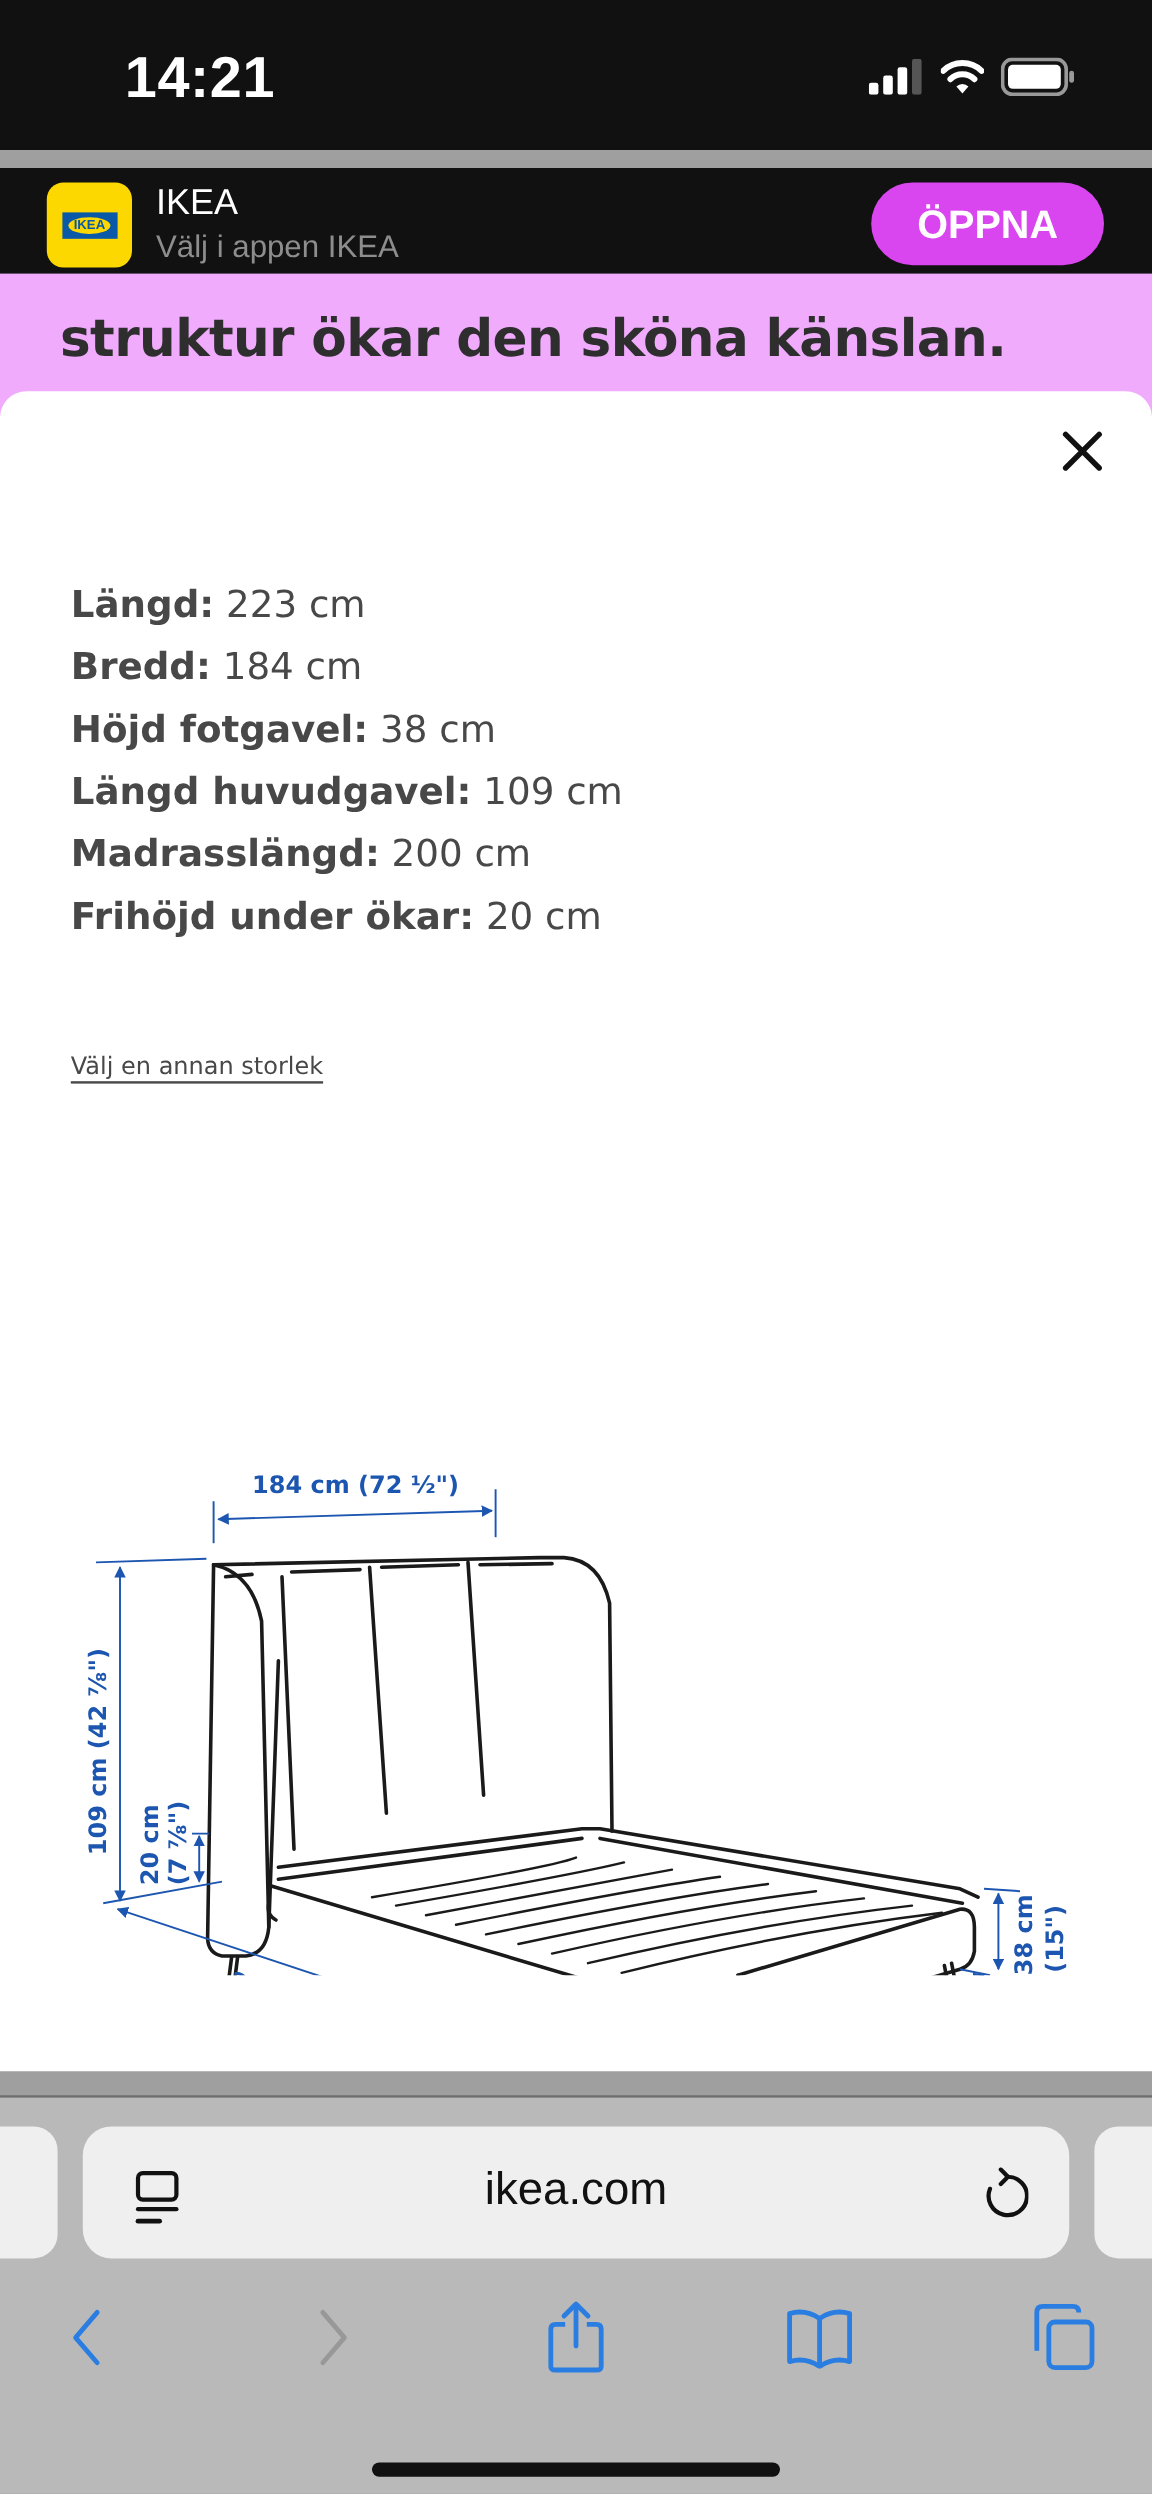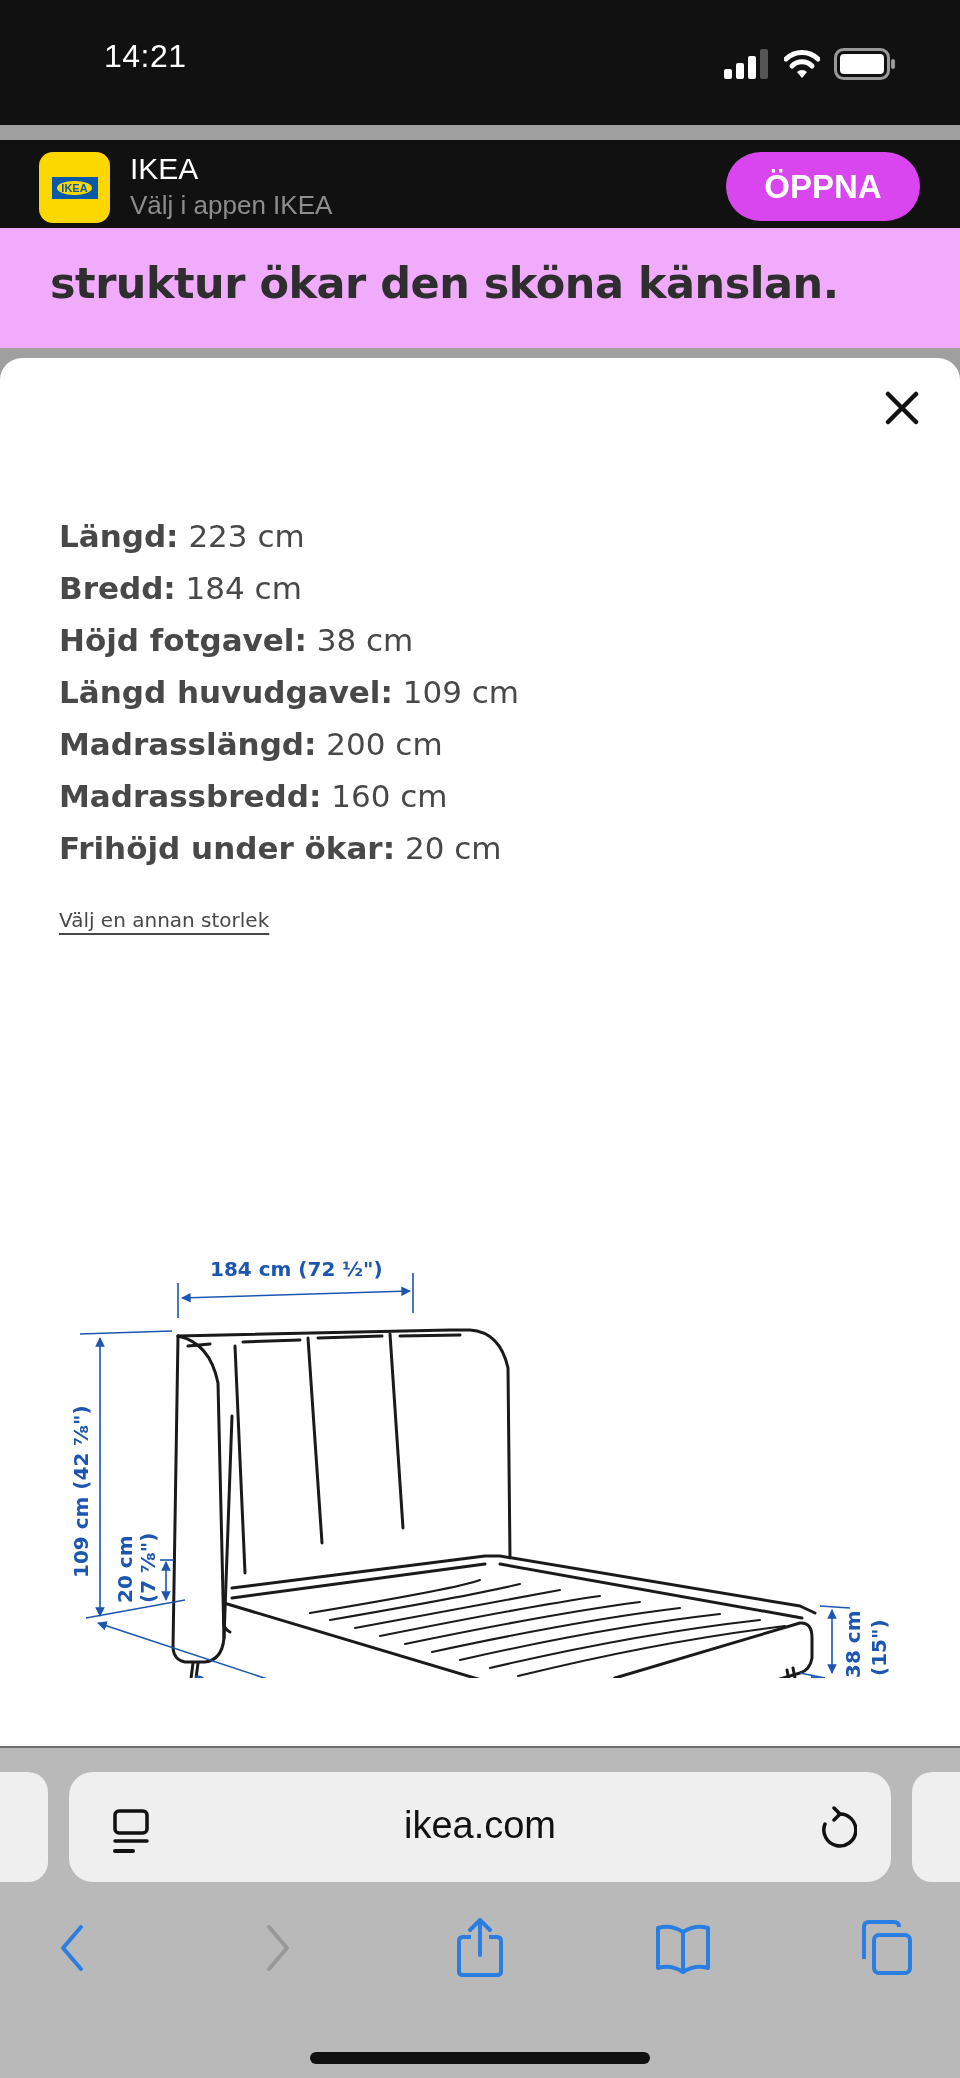--- a/index.html
+++ b/index.html
@@ -1,38 +1,38 @@
 <!DOCTYPE html>
 <html><head>
 <meta charset="utf-8">
 <style>
   * { box-sizing: border-box; margin: 0; padding: 0; }
   html, body { width: 960px; height: 2078px; overflow: hidden; background: #9f9f9f; }
   body { position: relative; font-family: "DejaVu Sans", "Liberation Sans", sans-serif; }
 
   
   .status-bar { position: absolute; left: 0; top: 0; width: 960px; height: 125px; background: #111111; }
-  .status-time { position: absolute; left: 104px; top: 38px; color: #fff; font-family: "Liberation Sans", sans-serif; font-size: 32px; font-weight: 400; letter-spacing: 0.5px; }
+  .status-time { position: absolute; left: 104px; top: 38px; color: #fff; font-family: "Liberation Sans", sans-serif; font-size: 48px; font-weight: 700; letter-spacing: 0.5px; }
   .status-icons { position: absolute; right: 64px; top: 48px; display: flex; align-items: center; gap: 14px; }
 
   
   .app-banner { position: absolute; left: 0; top: 140px; width: 960px; height: 103px; background: #111111; padding-left: 19px; }
   .app-icon { position: absolute; left: 39px; top: 12px; width: 71px; height: 71px; border-radius: 14px; background: #fcd700; display: flex; align-items: center; justify-content: center; }
   .app-icon .logo { width: 46px; height: 22px; background: #0a58a8; display: flex; align-items: center; justify-content: center; }
   .app-icon .logo span { background: #fcd700; color: #0a58a8; font-family: "Liberation Sans", sans-serif; font-weight: 900; font-size: 11px; border-radius: 50%; padding: 1px 4px; line-height: 12px; }
   .app-name { position: absolute; left: 130px; top: 12px; color: #fff; font-family: "Liberation Sans", sans-serif; font-size: 30px; }
   .app-sub { position: absolute; left: 130px; top: 50px; color: #8d8d8d; font-family: "Liberation Sans", sans-serif; font-size: 26px; }
   .open-button { position: absolute; left: 726px; top: 12px; width: 194px; height: 69px; border-radius: 35px; background: #d946ef; color: #fff; font-family: "Liberation Sans", sans-serif; font-size: 33px; font-weight: 700; display: flex; align-items: center; justify-content: center; border: none; }
 
   
   .bg-page { position: absolute; left: 0; top: 228px; width: 960px; height: 120px; background: #f0abfc; font-weight: bold; }
   .bg-text { position: absolute; left: 50px; top: 30px; color: #2e2e2e; font-size: 43px; font-family: "DejaVu Sans", sans-serif; letter-spacing: -0.5px; }
 
   
-  .modal { position: absolute; left: 0; top: 358px; width: 960px; height: 1400px; background: #ffffff; border-radius: 22px 22px 0 0; }
+  .modal { position: absolute; left: 0; top: 326px; width: 960px; height: 1400px; background: #ffffff; border-radius: 22px 22px 0 0; }
   .close-button { position: absolute; right: 28px; top: 20px; width: 60px; height: 60px; display: flex; align-items: center; justify-content: center; cursor: pointer; }
   .specs { position: absolute; left: 59px; top: 152px; color: #484848; font-family: "DejaVu Sans", sans-serif; font-size: 31px; }
   .spec-row { height: 52px; line-height: 52px; white-space: nowrap; }
   .spec-label { font-weight: 700; }
   .size-link { position: absolute; left: 59px; top: 550px; color: #484848; font-family: "DejaVu Sans", sans-serif; font-size: 20px; text-decoration: underline; text-underline-offset: 6px; cursor: pointer; }
 
   .diagram { position: absolute; left: 60px; top: 850px; width: 860px; height: 470px; }
   .dim-label { font-family: "DejaVu Sans", sans-serif; font-weight: 700; fill: #1c56b0; font-size: 20px; }
 
   
@@ -93,21 +93,20 @@
       <path d="M3 3 L31 31 M31 3 L3 31" stroke="#111" stroke-width="4.5" stroke-linecap="round"></path>
     </svg>
   </div>
 
   <div class="specs">
     <div class="spec-row"><span class="spec-label">Längd:</span> <span>223 cm</span></div>
     <div class="spec-row"><span class="spec-label">Bredd:</span> <span>184 cm</span></div>
     <div class="spec-row"><span class="spec-label">Höjd fotgavel:</span> <span>38 cm</span></div>
     <div class="spec-row"><span class="spec-label">Längd huvudgavel:</span> <span>109 cm</span></div>
     <div class="spec-row"><span class="spec-label">Madrasslängd:</span> <span>200 cm</span></div>
-    <div class="spec-row"><span class="spec-label">Madrassbredd:</span> <span>160 cm</span></div>
     <div class="spec-row"><span class="spec-label">Frihöjd under ökar:</span> <span>20 cm</span></div>
   </div>
 
   <a class="size-link">Välj en annan storlek</a>
 
   <svg class="diagram" viewBox="0 0 860 470" width="860" height="470">
     <defs>
       <marker id="arr" viewBox="0 0 10 10" refX="9" refY="5" markerWidth="6" markerHeight="6" orient="auto-start-reverse">
         <path d="M0 0 L10 5 L0 10 Z" fill="#1c56b0"></path>
       </marker>

